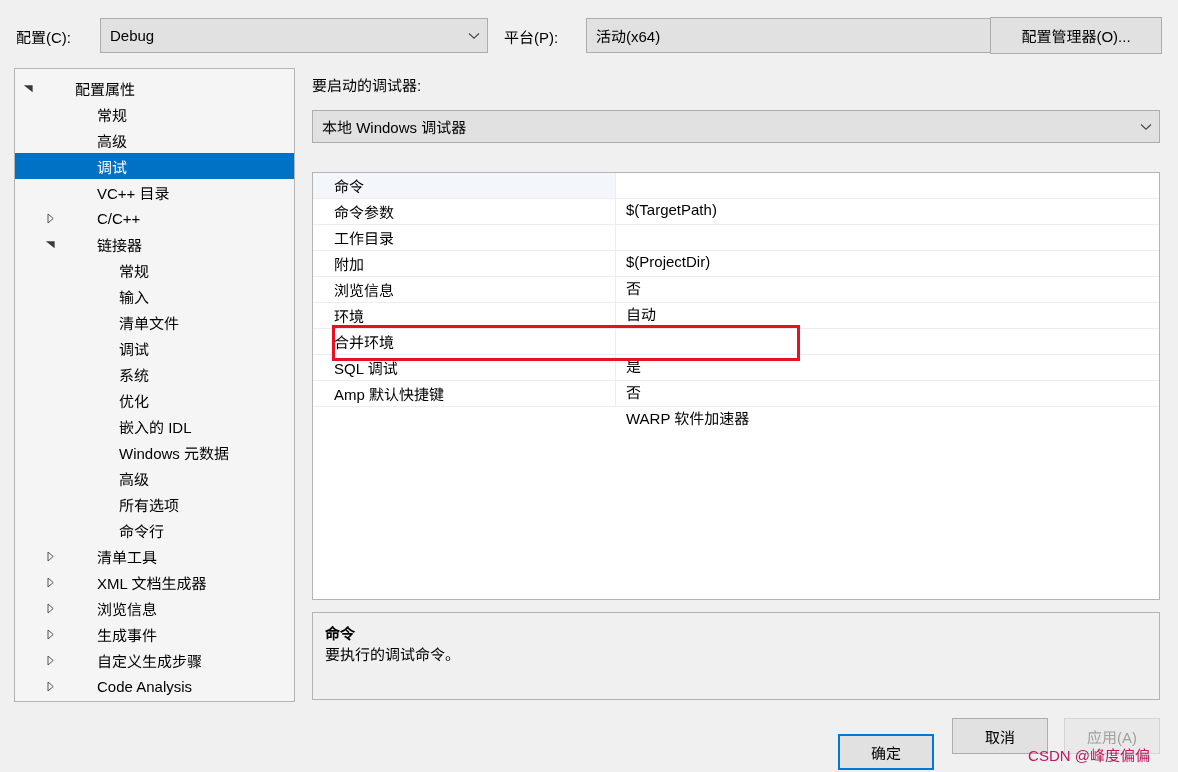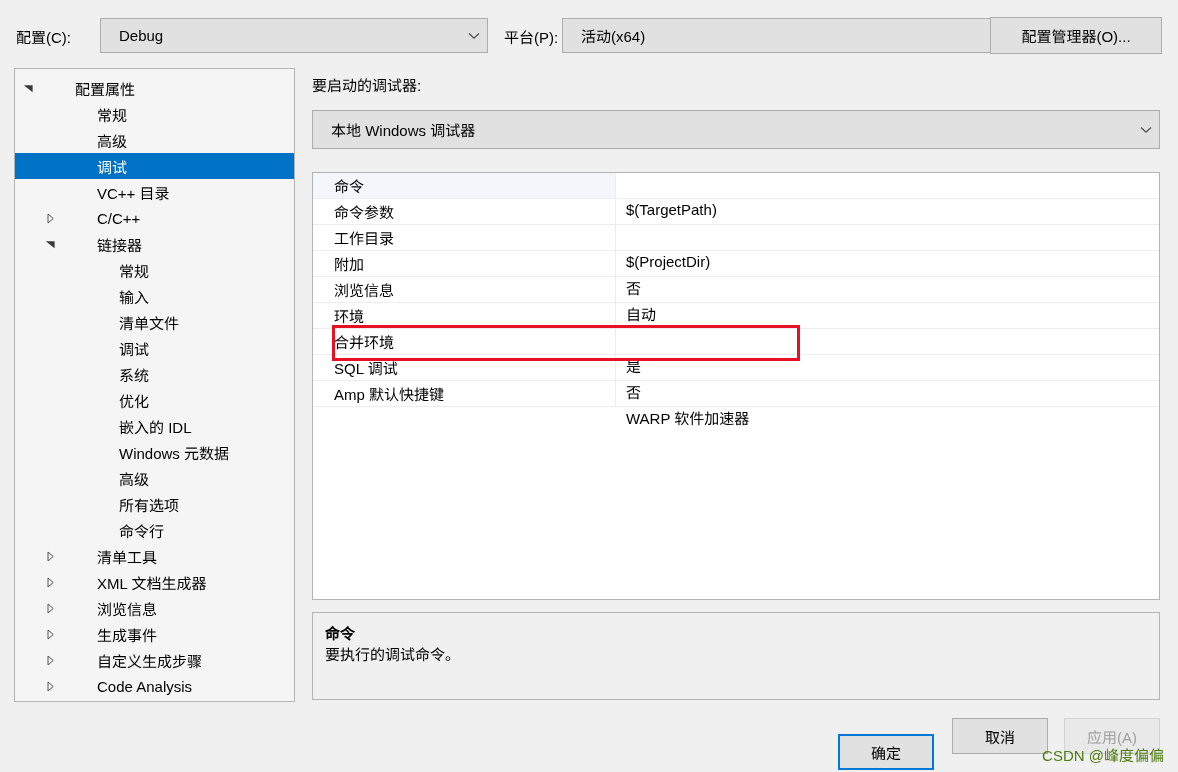--- a/index.html
+++ b/index.html
@@ -38,21 +38,21 @@
     position: absolute;
     box-sizing: border-box;
     background: #e1e1e1;
     border: 1px solid #acacac;
     display: flex;
     align-items: center;
     cursor: default;
   }
   .combo .combo-text {
     flex: 1 1 auto;
-    padding-left: 18px;
+    padding-left: 9px;
     font-size: 15px;
     white-space: nowrap;
     overflow: hidden;
     color: #000;
   }
   .combo .chev {
     flex: 0 0 auto;
     width: 26px;
     display: flex;
     align-items: center;
@@ -67,21 +67,21 @@
     height: 35px;
   }
   .lbl-platform {
     position: absolute;
     left: 504px;
     top: 26px;
     font-size: 15px;
     white-space: nowrap;
   }
   #combo-platform {
-    left: 562px;
+    left: 586px;
     top: 18px;
     width: 464px;
     height: 35px;
     gap: 20px;
   }
   #btn-config-manager {
     position: absolute;
     left: 990px;
     top: 17px;
     width: 172px;
@@ -153,21 +153,21 @@
     position: absolute;
     left: 1px;
     top: 6px;
     font-size: 15px;
     white-space: nowrap;
   }
   #combo-debugger {
     left: 1px;
     top: 42px;
     width: 848px;
-    height: 39px;
+    height: 33px;
     position: absolute;
   }
 
   
   .propgrid {
     position: absolute;
     left: 1px;
     top: 104px;
     width: 848px;
     height: 428px;
@@ -286,24 +286,24 @@
   #btn-apply {
     left: 1064px;
     top: 16px;
     width: 96px;
     background: #e9e9e9;
     border: 1px solid #d4d4d4;
     color: #a0a0a0;
   }
   .watermark {
     position: absolute;
-    right: 14px;
+    right: 28px;
     top: 42px;
     font-size: 15px;
-    color: #4d7c0f;
+    color: #be185d;
     white-space: nowrap;
     user-select: none;
   }
 </style>
 </head>
 <body>
 
 <div class="topbar">
   <span class="lbl-config">配置(C):</span>
 

